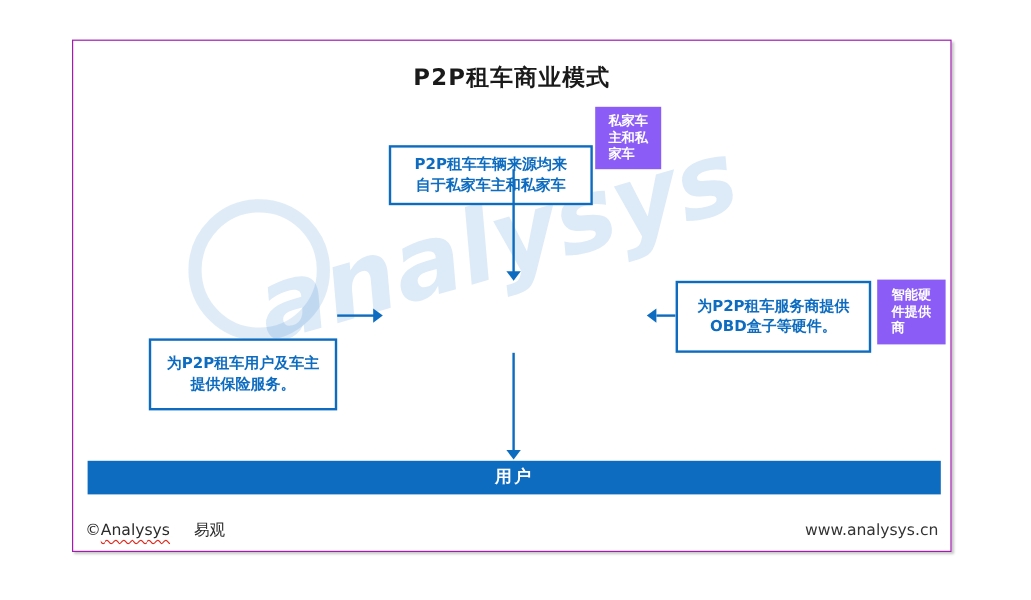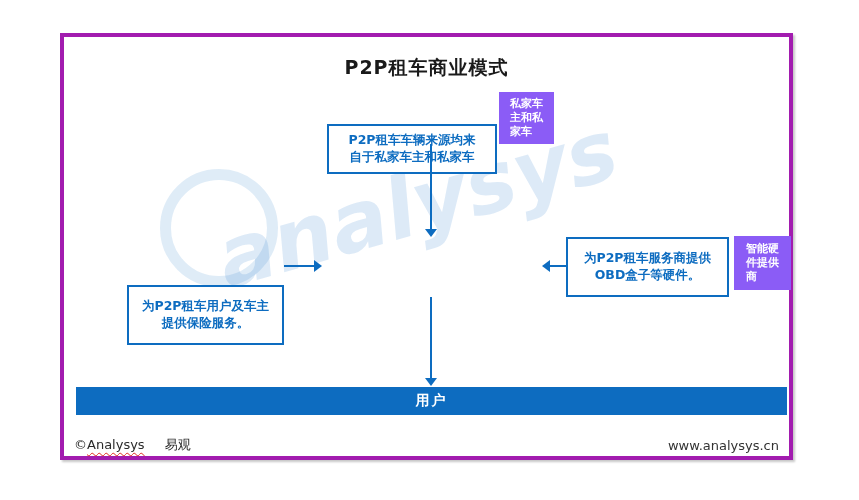--- a/index.html
+++ b/index.html
@@ -1,19 +1,19 @@
 <!DOCTYPE html>
 <html><head>
 <meta charset="utf-8">
 <style>
   * { margin:0; padding:0; box-sizing:border-box; }
   html,body { width:859px; height:500px; background:#ffffff; overflow:hidden;
               font-family:"DejaVu Sans","Liberation Sans",sans-serif; }
   .frame { position:absolute; left:60px; top:33px; width:733px; height:427px;
-           background:#fff; border:4px solid #a21caf;
+           background:#fff; border:1px solid #a21caf;
            box-shadow:2px 2px 2px rgba(0,0,0,.22); }
   .title { position:absolute; left:0; top:18px; width:100%; text-align:center;
            font-size:19px; font-weight:bold; color:#1a1a1a; letter-spacing:1px; }
   
   .wm { position:absolute; z-index:1; pointer-events:none; }
   .wm-ring { left:96px; top:132px; width:118px; height:118px; border-radius:50%;
              border:11px solid rgba(26,117,199,0.14); }
   .wm-text { left:118px; top:118px; width:470px; text-align:center;
              font-size:84px; font-weight:bold; font-style:italic;
              color:rgba(26,117,199,0.15); transform:rotate(-16deg);

